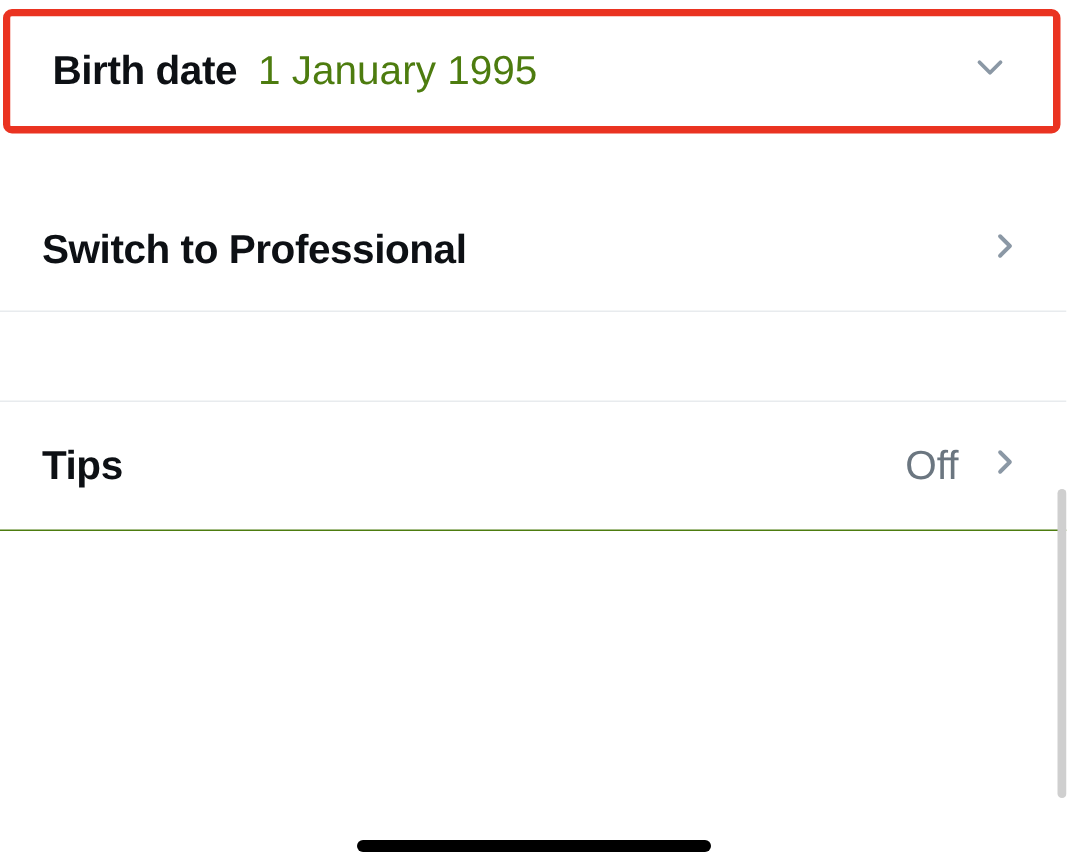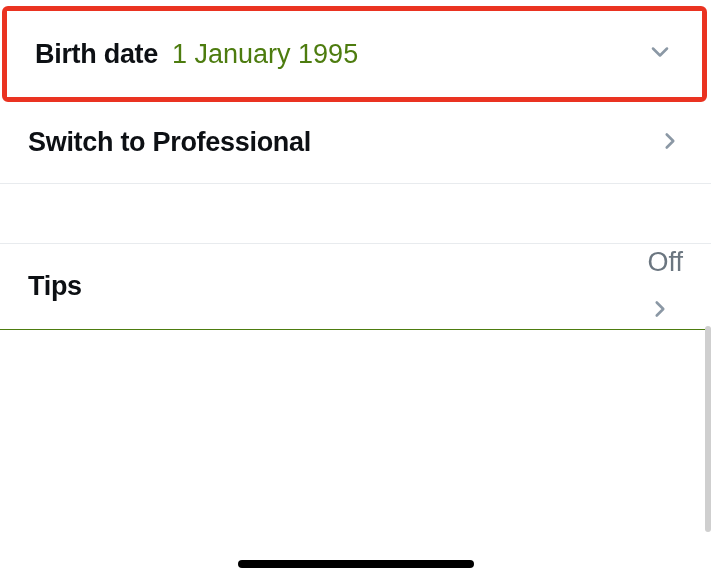--- a/index.html
+++ b/index.html
@@ -39,35 +39,35 @@
       font-size: 27px;
       font-weight: 400;
     }
     .value-muted {
       color: #6b7680;
       font-size: 27px;
       font-weight: 400;
     }
     .right-side {
       display: flex;
-      align-items: flex-start;
+      align-items: flex-end;
       gap: 18px;
-      flex-direction: column;
     }
     .highlight-frame {
       border: 5px solid #ea3321;
       border-radius: 6px;
       margin: 6px 4px 0 2px;
     }
     .highlight-frame .row {
       border-bottom: none;
-      height: 86px;
+      height: 73px;
     }
     .row-standard {
       height: 82px;
+      margin-top: 37px;
     }
     .spacer {
       height: 60px;
       background: #fff;
       border-bottom: 1px solid #e8ebee;
     }
     .row-tips {
       height: 86px;
       border-bottom: 1px solid #4d7c0f;
     }

